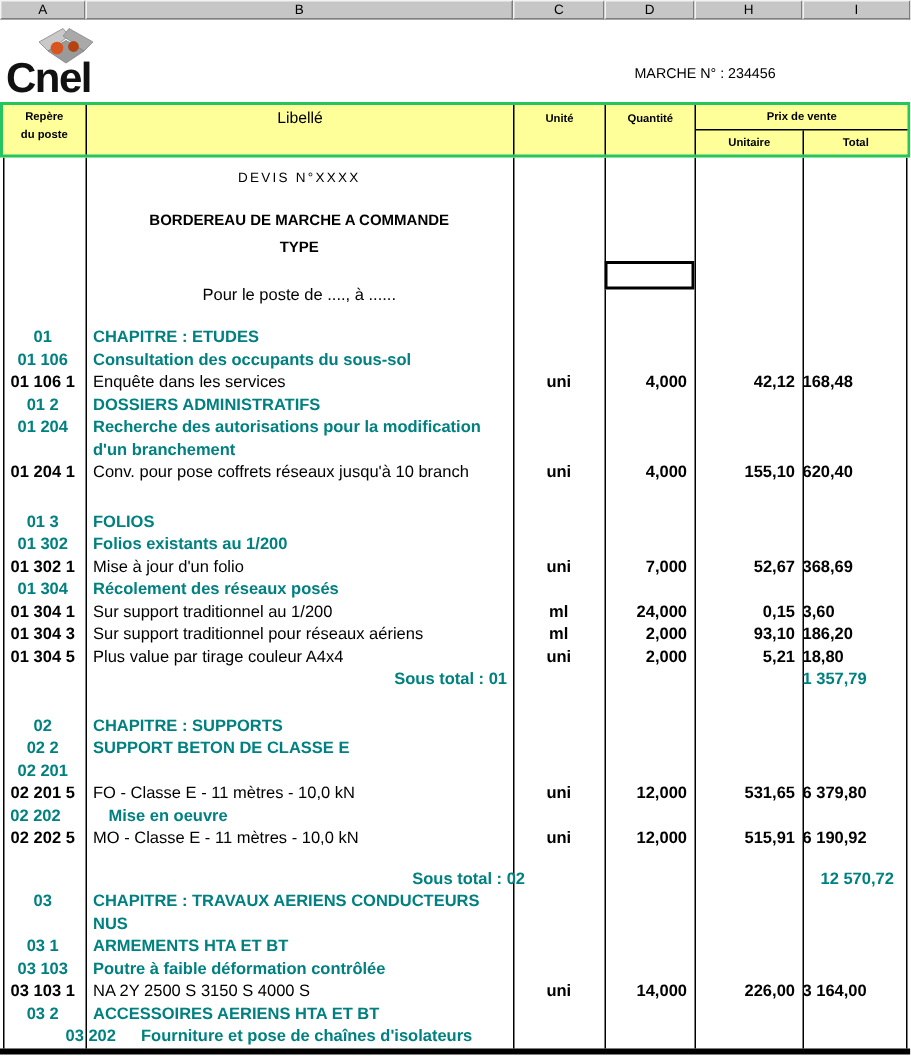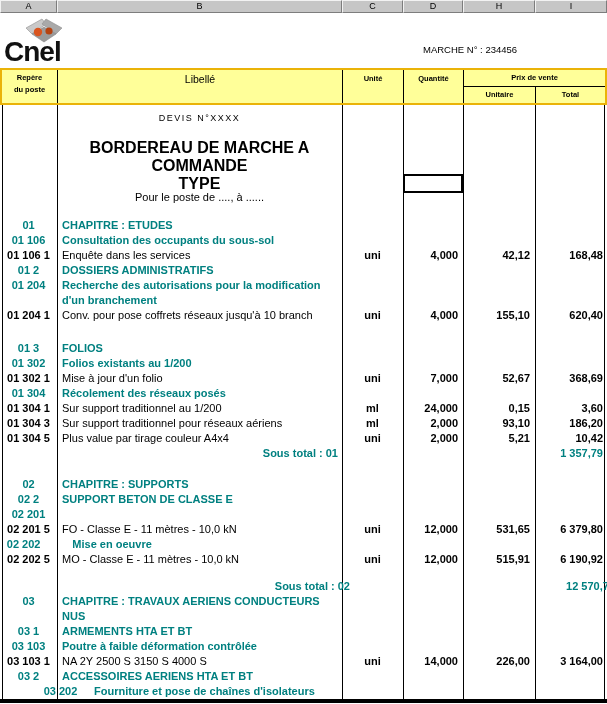--- a/index.html
+++ b/index.html
@@ -14,51 +14,51 @@
     background:#c6c6c6;border-top:1px solid #f2f2f2;border-left:1px solid #f2f2f2;
     border-right:1px solid #7d7d7d;border-bottom:1px solid #7d7d7d;color:#000;
   }
   
   .logo-icon{position:absolute;left:24px;top:18px;width:40px;height:27px;}
   .logo-text{position:absolute;left:4px;top:36px;font-size:28px;font-weight:bold;letter-spacing:-1px;color:#111;}
   .marche{position:absolute;left:423px;top:44px;font-size:9.5px;color:#000;}
   
   .thead{
     position:absolute;left:0;top:68px;width:607px;height:37px;box-sizing:border-box;
-    border:2px solid #eab308;background:var(--yellow,#FFFF99);z-index:8;
+    border:2px solid #22c55e;background:var(--yellow,#FFFF99);z-index:8;
   }
   .thead .hcell{position:absolute;box-sizing:border-box;text-align:center;color:#000;}
   .hv{position:absolute;top:0;width:1px;height:33px;background:#000;}
   .h-repere{left:0;top:2px;width:55px;font-size:7.5px;font-weight:bold;line-height:12px;}
   .h-libelle{left:56px;top:3px;width:284px;font-size:10.5px;}
   .h-small{font-size:7.5px;font-weight:bold;top:4px;}
   .h-unite{left:341px;width:60px;}
   .h-quantite{left:402px;width:59px;}
   .h-prix{left:462px;top:0;width:141px;height:33px;}
   .h-prix-top{position:absolute;left:0;top:3px;width:141px;font-size:7.5px;font-weight:bold;text-align:center;}
   .h-prix-line{position:absolute;left:0;top:16px;width:141px;height:1px;background:#000;}
   .h-unitaire{position:absolute;left:0;top:20px;width:71px;font-size:7.5px;font-weight:bold;text-align:center;}
   .h-total{position:absolute;left:72px;top:20px;width:69px;font-size:7.5px;font-weight:bold;text-align:center;}
   .h-prix-div{position:absolute;left:71px;top:17px;width:1px;height:16px;background:#000;}
   
   .gline{position:absolute;top:105px;width:1px;height:594px;background:#000;z-index:5;pointer-events:none;}
   
   .devis{position:absolute;left:57px;top:113px;width:285px;text-align:center;font-size:9px;letter-spacing:1.5px;z-index:6;}
-  .doc-title{position:absolute;left:57px;top:139px;width:285px;text-align:center;font-size:16px;font-weight:bold;line-height:18px;z-index:6;}
+  .doc-title{position:absolute;left:57px;top:139px;width:285px;text-align:center;font-size:10px;font-weight:bold;line-height:18px;z-index:6;}
   .subtitle{position:absolute;left:57px;top:191px;width:285px;text-align:center;font-size:11px;z-index:6;}
   .active-cell{position:absolute;left:403px;top:174px;width:60px;height:19px;box-sizing:border-box;border:2px solid #000;background:#fff;z-index:10;}
   
   .row{position:absolute;left:0;width:607px;display:flex;line-height:15px;font-size:11px;z-index:6;}
   .row > div{box-sizing:border-box;overflow:hidden;}
   .ca{width:57px;text-align:center;font-weight:bold;}
   .cb{width:285px;padding-left:5px;}
   .cc{width:61px;text-align:center;font-weight:bold;}
   .cd{width:60px;text-align:right;padding-right:5px;font-weight:bold;}
   .ch{width:72px;text-align:right;padding-right:5px;font-weight:bold;}
-  .ci{width:72px;text-align:right;padding-right:4px;font-weight:bold;}
+  .ci{width:72px;padding-right:4px;font-weight:bold;}
   .row.chapter{color:var(--teal,#008080);font-weight:bold;}
   .row.item .cb{font-weight:normal;white-space:nowrap;}
   .row.subtotal{color:var(--teal,#008080);font-weight:bold;}
   .row.subtotal .cb{text-align:right;padding-right:4px;}
   .bottom-band{position:absolute;left:0;top:699px;width:607px;height:4px;background:#000;z-index:9;}
 </style>
 </head>
 <body>
 
 <div id="app">
@@ -216,21 +216,21 @@
         <div class="cd">2,000</div>
         <div class="ch">93,10</div>
         <div class="ci">186,20</div>
       </div>
       <div class="row item" style="top: 431px; height: 15px;">
         <div class="ca">01 304 5</div>
         <div class="cb">Plus value par tirage couleur A4x4</div>
         <div class="cc">uni</div>
         <div class="cd">2,000</div>
         <div class="ch">5,21</div>
-        <div class="ci">10,42</div>
+        <div class="ci">18,80</div>
       </div>
       <div class="row subtotal" style="top: 446px; height: 15px;">
         <div class="ca"></div>
         <div class="cb">Sous total : 01</div>
         <div class="cc"></div>
         <div class="cd"></div>
         <div class="ch"></div>
         <div class="ci">1 357,79</div>
       </div>
       <div class="row chapter" style="top: 477px; height: 15px;">

